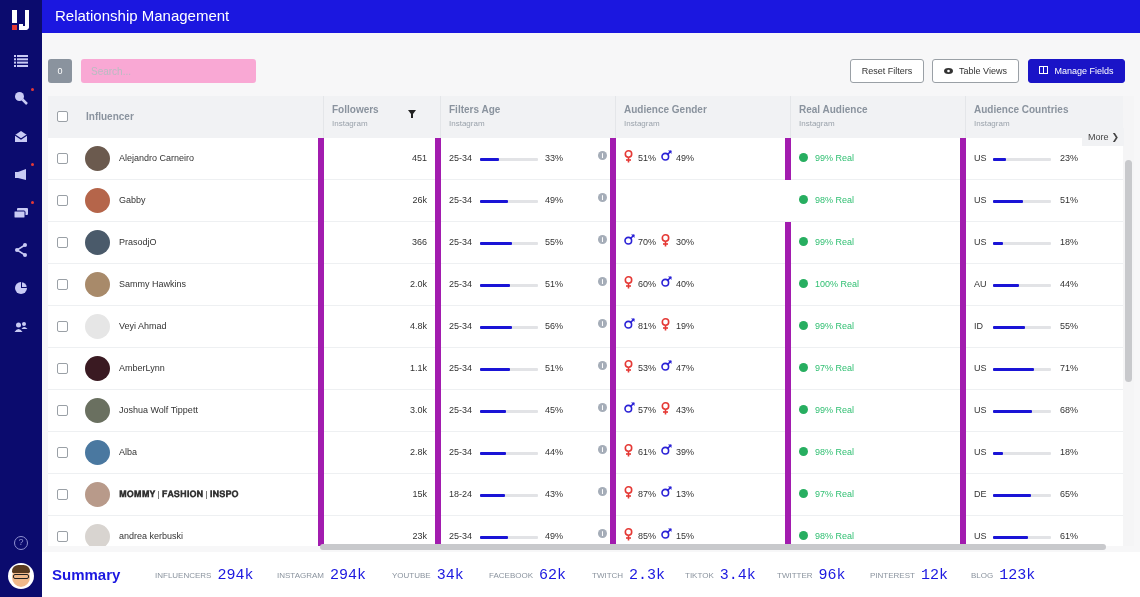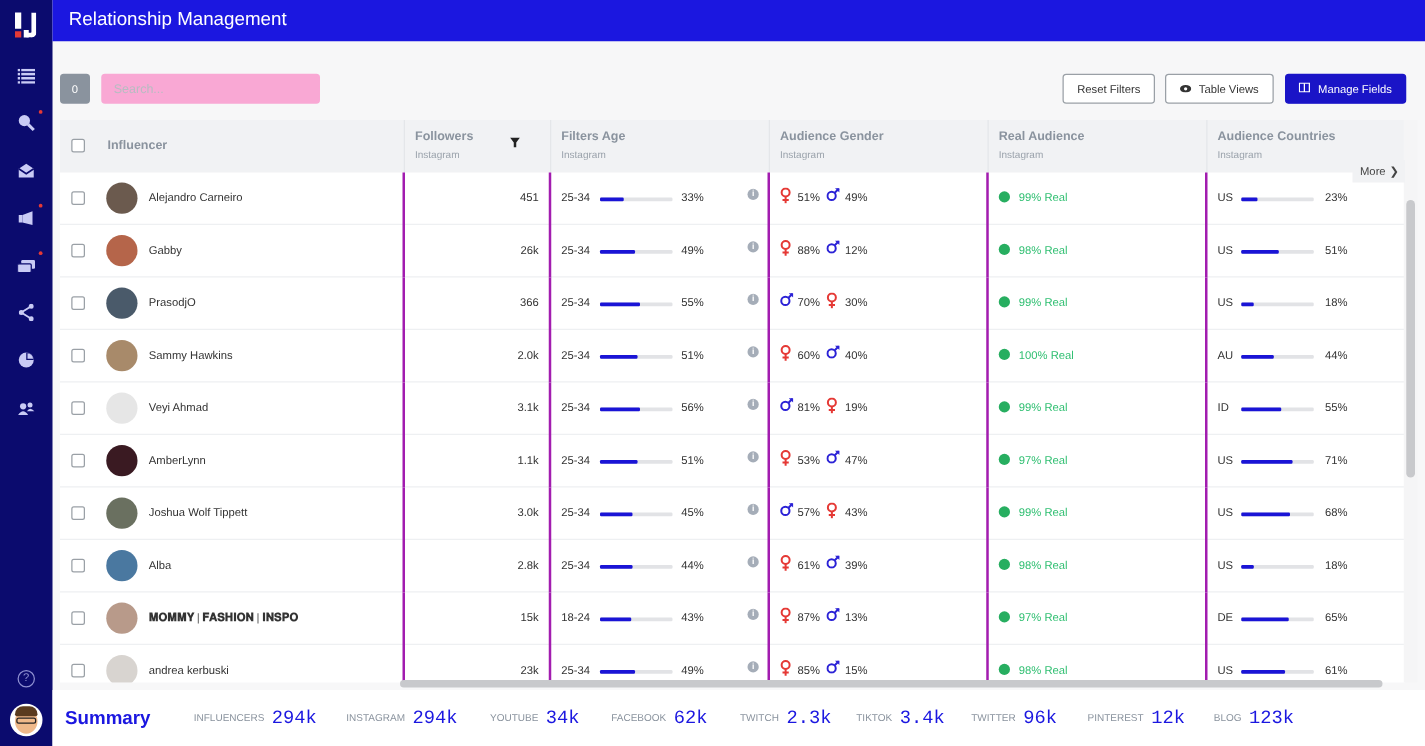--- a/index.html
+++ b/index.html
@@ -44,21 +44,21 @@
     .th-gender { left: 568px; width: 175px; }
     .th-real { left: 743px; width: 175px; }
     .th-countries { left: 918px; width: 158px; border-right: none; }
     .filter-icon { position: absolute; left: 84px; top: 14px; font-size: 9px; color: #222; }
     .more-btn { position: absolute; left: 1034px; top: 32px; width: 42px; height: 18px; background: #f1f2f4; font-size: 9px; color: #444; line-height: 18px; padding-left: 6px; z-index: 3; }
     .more-btn b { font-size: 9px; margin-left: 3px; }
 
     .checkbox { position: absolute; width: 11px; height: 11px; border: 1px solid #9aa0a6; border-radius: 2px; background: #fff; }
 
     .row { position: absolute; left: 0; width: 1076px; height: 42px; border-bottom: 1px solid #eef0f2; }
-    .cell { position: absolute; top: 0; height: 42px; border-right: 2px solid #a21caf; }
+    .cell { position: absolute; top: 0; height: 42px; border-right: 6px solid #a21caf; }
     .c-inf { left: 30px; width: 246px; }
     .c-fol { left: 276px; width: 117px; }
     .c-age { left: 393px; width: 175px; }
     .c-gen { left: 568px; width: 175px; }
     .c-real { left: 743px; width: 175px; }
     .c-cty { left: 918px; width: 158px; border-right: none; }
     .avatar { position: absolute; left: 7px; top: 8px; width: 25px; height: 25px; border-radius: 50%; }
     .name { position: absolute; left: 41px; top: 15px; font-size: 9px; color: #333; white-space: nowrap; }
     .name.serif { font-family: "Liberation Serif", serif; font-weight: bold; font-size: 9px; }
     .fol-val { position: absolute; right: 8px; top: 15px; font-size: 9px; color: #333; }
@@ -273,34 +273,20 @@
           <div class="fol-val">26k</div>
         </div>
         <div class="cell c-age">
           <div class="age-range">25-34</div>
           <div class="bar-track age-track">
             <div class="bar-fill" style="width:49%"></div>
           </div>
           <div class="age-pct">49%</div>
           <div class="info-icon">i</div>
         </div>
-        <div class="cell c-gen">
-          <span class="gender" style="left:8px"><svg width="9" height="13" viewBox="0 0 9 13">
-              <circle cx="4.5" cy="4" r="3.2" fill="none" stroke="#e53935" stroke-width="1.6"></circle>
-              <line x1="4.5" y1="7.2" x2="4.5" y2="12.5" stroke="#e53935" stroke-width="1.6"></line>
-              <line x1="2" y1="10" x2="7" y2="10" stroke="#e53935" stroke-width="1.6"></line>
-            </svg></span>
-          <span class="g-pct" style="left:22px">88%</span>
-          <span class="gender" style="left:45px"><svg width="11" height="11" viewBox="0 0 11 11">
-              <circle cx="4.3" cy="6.7" r="3.3" fill="none" stroke="#2b22d6" stroke-width="1.6"></circle>
-              <line x1="6.8" y1="4.2" x2="10" y2="1" stroke="#2b22d6" stroke-width="1.6"></line>
-              <path d="M7 0.5 L10.5 0.5 L10.5 4 Z" fill="#2b22d6"></path>
-            </svg></span>
-          <span class="g-pct" style="left:60px">12%</span>
-        </div>
         <div class="cell c-real">
           <div class="real-dot"></div>
           <div class="real-txt">98% Real</div>
         </div>
         <div class="cell c-cty">
           <div class="cty-code">US</div>
           <div class="bar-track cty-track">
             <div class="bar-fill" style="width:51%"></div>
           </div>
           <div class="cty-pct">51%</div>
@@ -392,21 +378,21 @@
           <div class="cty-pct">44%</div>
         </div>
       </div>
       <div class="row" style="top: 210px;">
         <div class="checkbox" style="left:9px; top:15px"></div>
         <div class="cell c-inf">
           <div class="avatar" style="background:#e6e6e6"></div>
           <div class="name">Veyi Ahmad</div>
         </div>
         <div class="cell c-fol">
-          <div class="fol-val">3.1k</div>
+          <div class="fol-val">4.8k</div>
         </div>
         <div class="cell c-age">
           <div class="age-range">25-34</div>
           <div class="bar-track age-track">
             <div class="bar-fill" style="width:56%"></div>
           </div>
           <div class="age-pct">56%</div>
           <div class="info-icon">i</div>
         </div>
         <div class="cell c-gen">

